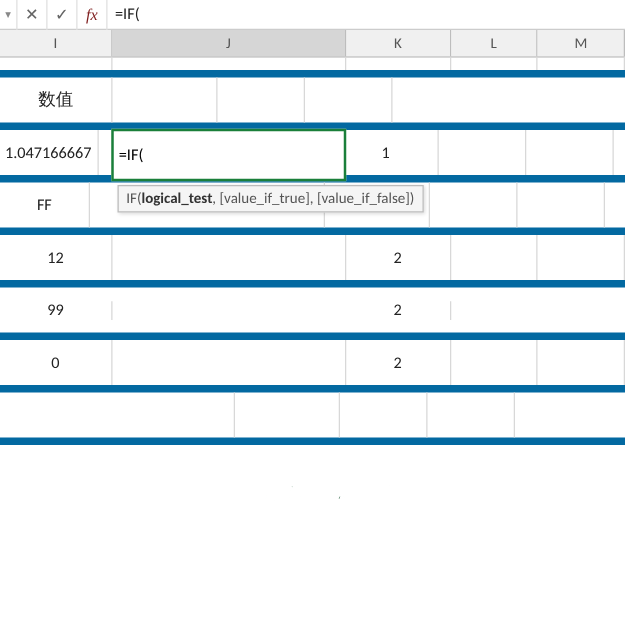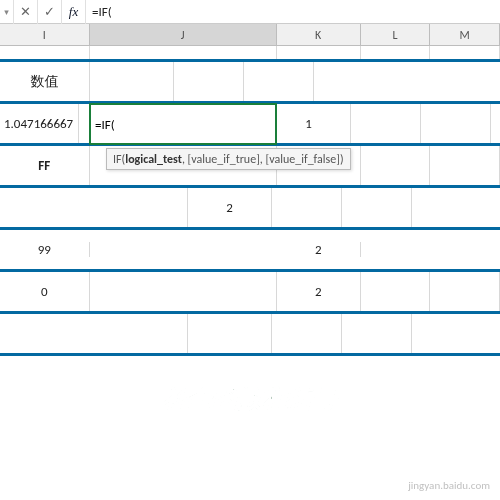--- a/index.html
+++ b/index.html
@@ -22,21 +22,21 @@
       height: 24px;
       border-bottom: 1px solid #ccc;
       background: #fff;
     }
     .fb-btn {
       width: 24px;
       height: 24px;
       display: flex;
       align-items: center;
       justify-content: center;
-      color: #0f172a;
+      color: #7f1d1d;
       font-size: 13px;
       border-right: 1px solid #e0e0e0;
     }
     .fb-btn.dropdown {
       width: 14px;
       color: #888;
       font-size: 9px;
     }
     .fb-btn.cancel { color: #666; }
     .fb-btn.confirm { color: #666; }
@@ -67,21 +67,21 @@
       background: #f0f0f0;
     }
     .col-head.selected {
       background: #d6d6d6;
     }
     .grid {
       position: relative;
     }
     .row {
       display: flex;
-      border-bottom: 3px solid #0369a1;
+      border-bottom: 6px solid #0369a1;
     }
     .cell {
       border-right: 1px solid #d8d8d8;
       display: flex;
       align-items: center;
       padding: 0 4px;
       font-size: 13px;
       color: #222;
       overflow: visible;
       position: relative;
@@ -176,27 +176,28 @@
       <div class="cell " style="width: 70px;"></div>
     </div>
     <div class="row" style="height: 42px;">
       <div class="cell " style="width: 79px; text-align: center;">1.047166667</div>
       <div class="cell " style="width: 188px;"></div>
       <div class="cell center" style="width: 84px;">1</div>
       <div class="cell " style="width: 70px;"></div>
       <div class="cell " style="width: 70px;"></div>
     </div>
     <div class="row" style="height: 42px;">
-      <div class="cell center" style="width: 90px; font-weight: bold;">FF</div>
+      <div class="cell center" style="width: 72px;">FF</div>
       <div class="cell " style="width: 188px;"></div>
       <div class="cell center" style="width: 84px;"></div>
       <div class="cell " style="width: 70px;"></div>
       <div class="cell " style="width: 70px;"></div>
     </div>
     <div class="row" style="height: 42px;">
+      <div class="cell center" style="width: 90px;">12</div>
       <div class="cell " style="width: 188px;"></div>
       <div class="cell center" style="width: 84px;">2</div>
       <div class="cell " style="width: 70px;"></div>
       <div class="cell " style="width: 70px;"></div>
     </div>
     <div class="row" style="height: 42px; align-items: center;">
       <div class="cell center" style="width: 90px;">99</div>
       <div class="cell " style="width: 188px;"></div>
       <div class="cell center" style="width: 84px;">2</div>
       <div class="cell " style="width: 70px;"></div>
@@ -211,20 +212,19 @@
     </div>
     <div class="row" style="height: 42px;">
       <div class="cell " style="width: 188px;"></div>
       <div class="cell center" style="width: 84px;"></div>
       <div class="cell " style="width: 70px;"></div>
       <div class="cell " style="width: 70px;"></div>
     </div>
     <div class="active-cell" style="left: 89px; top: 57px; width: 188px; height: 42px;">
       <span>=IF(</span>
     </div>
-    <div class="tooltip" style="left: 94px; top: 102px; margin-left: 12px;">IF(<b>logical_test</b>, [value_if_true], [value_if_false])</div>
+    <div class="tooltip" style="left: 94px; top: 102px;">IF(<b>logical_test</b>, [value_if_true], [value_if_false])</div>
   </div>
 
 <div class="caption">补全函数和括号</div>
 
 <div class="watermark">
-  <div>jingyan.baidu.com</div>
 </div>
 
 </body></html>

